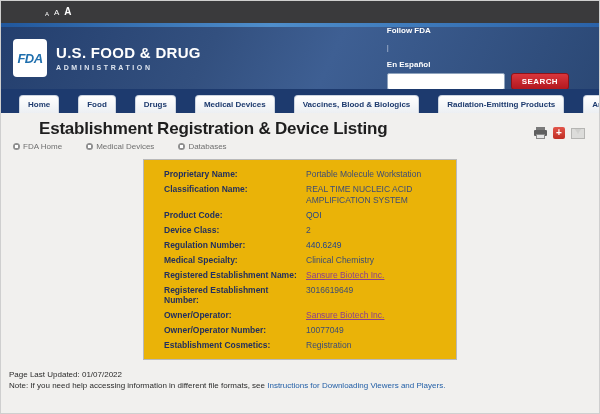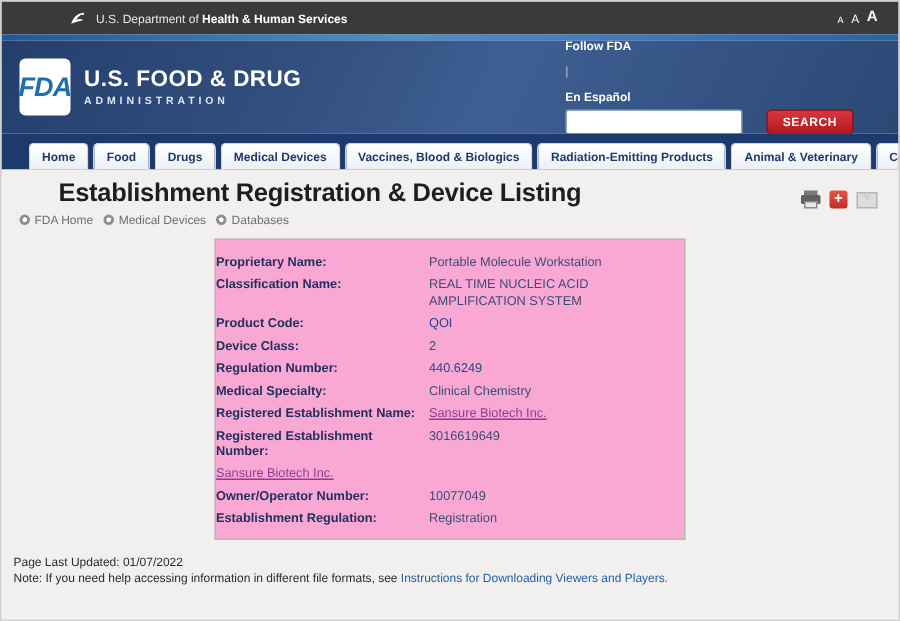--- a/index.html
+++ b/index.html
@@ -17,81 +17,74 @@
   .fs1 { font-size:6px; } .fs2 { font-size:8px; } .fs3 { font-size:10px; font-weight:bold; }
   .fs { cursor:pointer; line-height:1; }
 
   
   .accent-line { height:4px; background:linear-gradient(to right,#21579c,#4f8ecb 45%,#2a62a8); flex:0 0 auto; }
 
   
   .site-header { height:62px; background:linear-gradient(115deg,#243f6e 0%,#33507f 35%,#3e5f93 55%,#2b4875 100%); display:flex; align-items:center; justify-content:space-between; padding:0 30px 0 12px; flex:0 0 auto; }
   .brand { display:flex; align-items:center; gap:9px; }
   .fda-logo-box { width:34px; height:38px; background:#fff; border-radius:4px; display:flex; align-items:center; justify-content:center; }
-  .fda-logo-text { color:#1f6fae; font-weight:bold; font-size:18px; font-style:italic; letter-spacing:-0.5px; }
+  .fda-logo-text { color:#1f6fae; font-weight:bold; font-size:13px; font-style:italic; letter-spacing:-0.5px; }
   .brand-title { color:#fff; font-weight:bold; font-size:15px; letter-spacing:0.3px; line-height:1.1; }
   .brand-sub { color:#dfe6f0; font-size:7px; letter-spacing:2.6px; font-weight:bold; margin-top:2px; }
   .header-right { display:flex; flex-direction:column; align-items:flex-start; gap:4px; }
   .follow-row { color:#fff; font-size:8px; font-weight:bold; display:flex; gap:8px;flex-direction:column; }
   .follow-row .h-sep { color:#b9c6da; font-weight:normal; }
   .follow-link { cursor:pointer; }
-  .search-row { display:flex; align-items:flex-start; gap:16px; }
+  .search-row { display:flex; align-items:flex-start; gap:6px; }
   .search-input { width:118px; height:17px; border:1px solid #8fa3bd; border-radius:2px; background:#fff; font-size:8px; padding:0 4px; }
   .search-btn { height:17px; background:linear-gradient(#d9363c,#b2181f); color:#fff; border:1px solid #8e1218; border-radius:3px; font-size:8px; font-weight:bold; padding:0 10px; letter-spacing:0.4px; cursor:pointer; }
 
   
-  .nav-bar { height:24px; background:#1d3a6e; display:flex; align-items:flex-end; padding:0 0 0 18px; gap:3px; flex:0 0 auto; }
+  .nav-bar { height:24px; background:#1d3a6e; display:flex; align-items:flex-end; padding:0 0 0 18px; gap:19px; flex:0 0 auto; }
   .nav-tab { background:linear-gradient(#ffffff,#eceff3); color:#1d3a6e; font-size:8px; font-weight:bold; padding:4px 8px 4px; border-radius:4px 4px 0 0; border:1px solid #ccd4e0; border-bottom:none; white-space:nowrap; cursor:pointer; }
 
   
   .content { flex:1 1 auto; background:#f1f0ee; position:relative; padding-top:6px; }
   .title-row { display:flex; justify-content:space-between; align-items:flex-start; padding:0 14px 0 12px; }
   .page-title { font-size:17px; font-weight:bold; color:#1e1e1e; letter-spacing:-0.2px;margin-left:26px; }
-  .breadcrumb { display:flex; align-items:center; gap:7px; margin-top:3px; }
+  .breadcrumb { display:flex; align-items:center; gap:24px; margin-top:3px; }
   .crumb { display:flex; align-items:center; gap:3px; font-size:8px; color:#6f6f6f; cursor:pointer; }
   .crumb-dot { width:7px; height:7px; border-radius:50%; background:radial-gradient(circle at 50% 50%, #ffffff 0 1.5px, #8f8f8f 1.6px 100%); display:inline-block; }
   .title-icons { display:flex; align-items:center; gap:6px; margin-top:8px; }
   .icon-print { width:13px; height:12px; position:relative; cursor:pointer; }
   .icon-print .p-top { position:absolute; left:2px; top:0; width:9px; height:3px; background:#7a7a7a; }
   .icon-print .p-body { position:absolute; left:0; top:3px; width:13px; height:6px; background:#5f5f5f; border-radius:1px; }
   .icon-print .p-paper { position:absolute; left:2px; top:7px; width:9px; height:5px; background:#e6e6e6; border:1px solid #8a8a8a; }
   .icon-share { width:12px; height:12px; background:linear-gradient(#e2554a,#c02e24); border-radius:2px; color:#fff; font-size:10px; font-weight:bold; line-height:11px; text-align:center; cursor:pointer; }
   .icon-mail { width:14px; height:11px; background:#dcdcda; border:1px solid #b5b5b3; position:relative; overflow:hidden; cursor:pointer; }
   .icon-mail::before { content:""; position:absolute; left:-2px; top:-6px; width:16px; height:10px; background:#cfcfcd; transform:rotate(0deg); clip-path:polygon(0 0,50% 100%,100% 0); border-bottom:1px solid #b5b5b3; }
 
   
   .results-wrap { width:314px; margin:8px auto 0; }
   .search-bar-box { border:1px solid #b9b9b9; background:#fbfbfa; display:flex; justify-content:space-between; align-items:center; padding:5px 8px; }
   .new-search { color:#990033; font-size:9px; cursor:pointer; }
   .back-results { color:#1f3f77; font-size:9px; cursor:pointer; }
-  .table-box { border:1px solid #b9b9b9; background:#f9a8d4; margin-top:3px; padding:7px 0 6px; }
+  .table-box { border:1px solid #b9b9b9; background:#eab308; margin-top:3px; padding:7px 20px 6px; }
   .t-row { display:flex; align-items:flex-start; padding:2.2px 0; }
   .t-label { width:142px; flex:0 0 auto; font-size:8.5px; font-weight:bold; color:#23305e; line-height:1.25; padding-right:6px; }
   .t-value { font-size:8.5px; color:#3d4c76; line-height:1.25; }
   a.navy-link { color:#23458c; cursor:pointer; }
   a.purple-link { color:#8a3f8f; text-decoration:underline; cursor:pointer; }
 
   
   .info-lines { padding:10px 8px 0; }
   .info-line { font-size:8px; color:#2b2b2b; line-height:1.32; }
   .blue-link { color:#2460a7; cursor:pointer; }
 </style>
 </head>
 <body>
 
 <div class="page">
 
   <div class="hhs-bar">
-    <span class="hhs-left">
-      <svg class="hhs-eagle" viewBox="0 0 16 16">
-        <path d="M3 12 C5 6, 9 3, 14 3 C10 5, 8 7, 7 9 C9 8, 11 8, 13 9 C9 10, 6 11, 3 12 Z" fill="#ffffff"></path>
-        <circle cx="12.5" cy="4" r="1" fill="#ffffff"></circle>
-      </svg>
-      <span class="hhs-text"><span>U.S. Department of</span> <b>Health &amp; Human Services</b></span>
-    </span>
     <span class="font-sizes">
       <span class="fs fs1">A</span>
       <span class="fs fs2">A</span>
       <span class="fs fs3">A</span>
     </span>
   </div>
 
   <div class="accent-line"></div>
 
   <div class="site-header">
@@ -189,28 +182,29 @@
         </div>
         <div class="t-row">
           <span class="t-label">Registered Establishment Name:</span>
           <span class="t-value"><a class="purple-link">Sansure Biotech Inc.</a></span>
         </div>
         <div class="t-row">
           <span class="t-label">Registered Establishment Number:</span>
           <span class="t-value">3016619649</span>
         </div>
         <div class="t-row">
+          <span class="t-label">Owner/Operator:</span>
           <span class="t-value"><a class="purple-link">Sansure Biotech Inc.</a></span>
         </div>
         <div class="t-row">
           <span class="t-label">Owner/Operator Number:</span>
           <span class="t-value">10077049</span>
         </div>
         <div class="t-row">
-          <span class="t-label">Establishment Regulation:</span>
+          <span class="t-label">Establishment Cosmetics:</span>
           <span class="t-value">Registration</span>
         </div>
       </div>
     </div>
 
     <div class="info-lines">
       <div class="info-line">Page Last Updated: 01/07/2022</div>
       <div class="info-line"><span>Note: If you need help accessing information in different file formats, see </span><a class="blue-link">Instructions for Downloading Viewers and Players.</a></div>
 
     </div>

